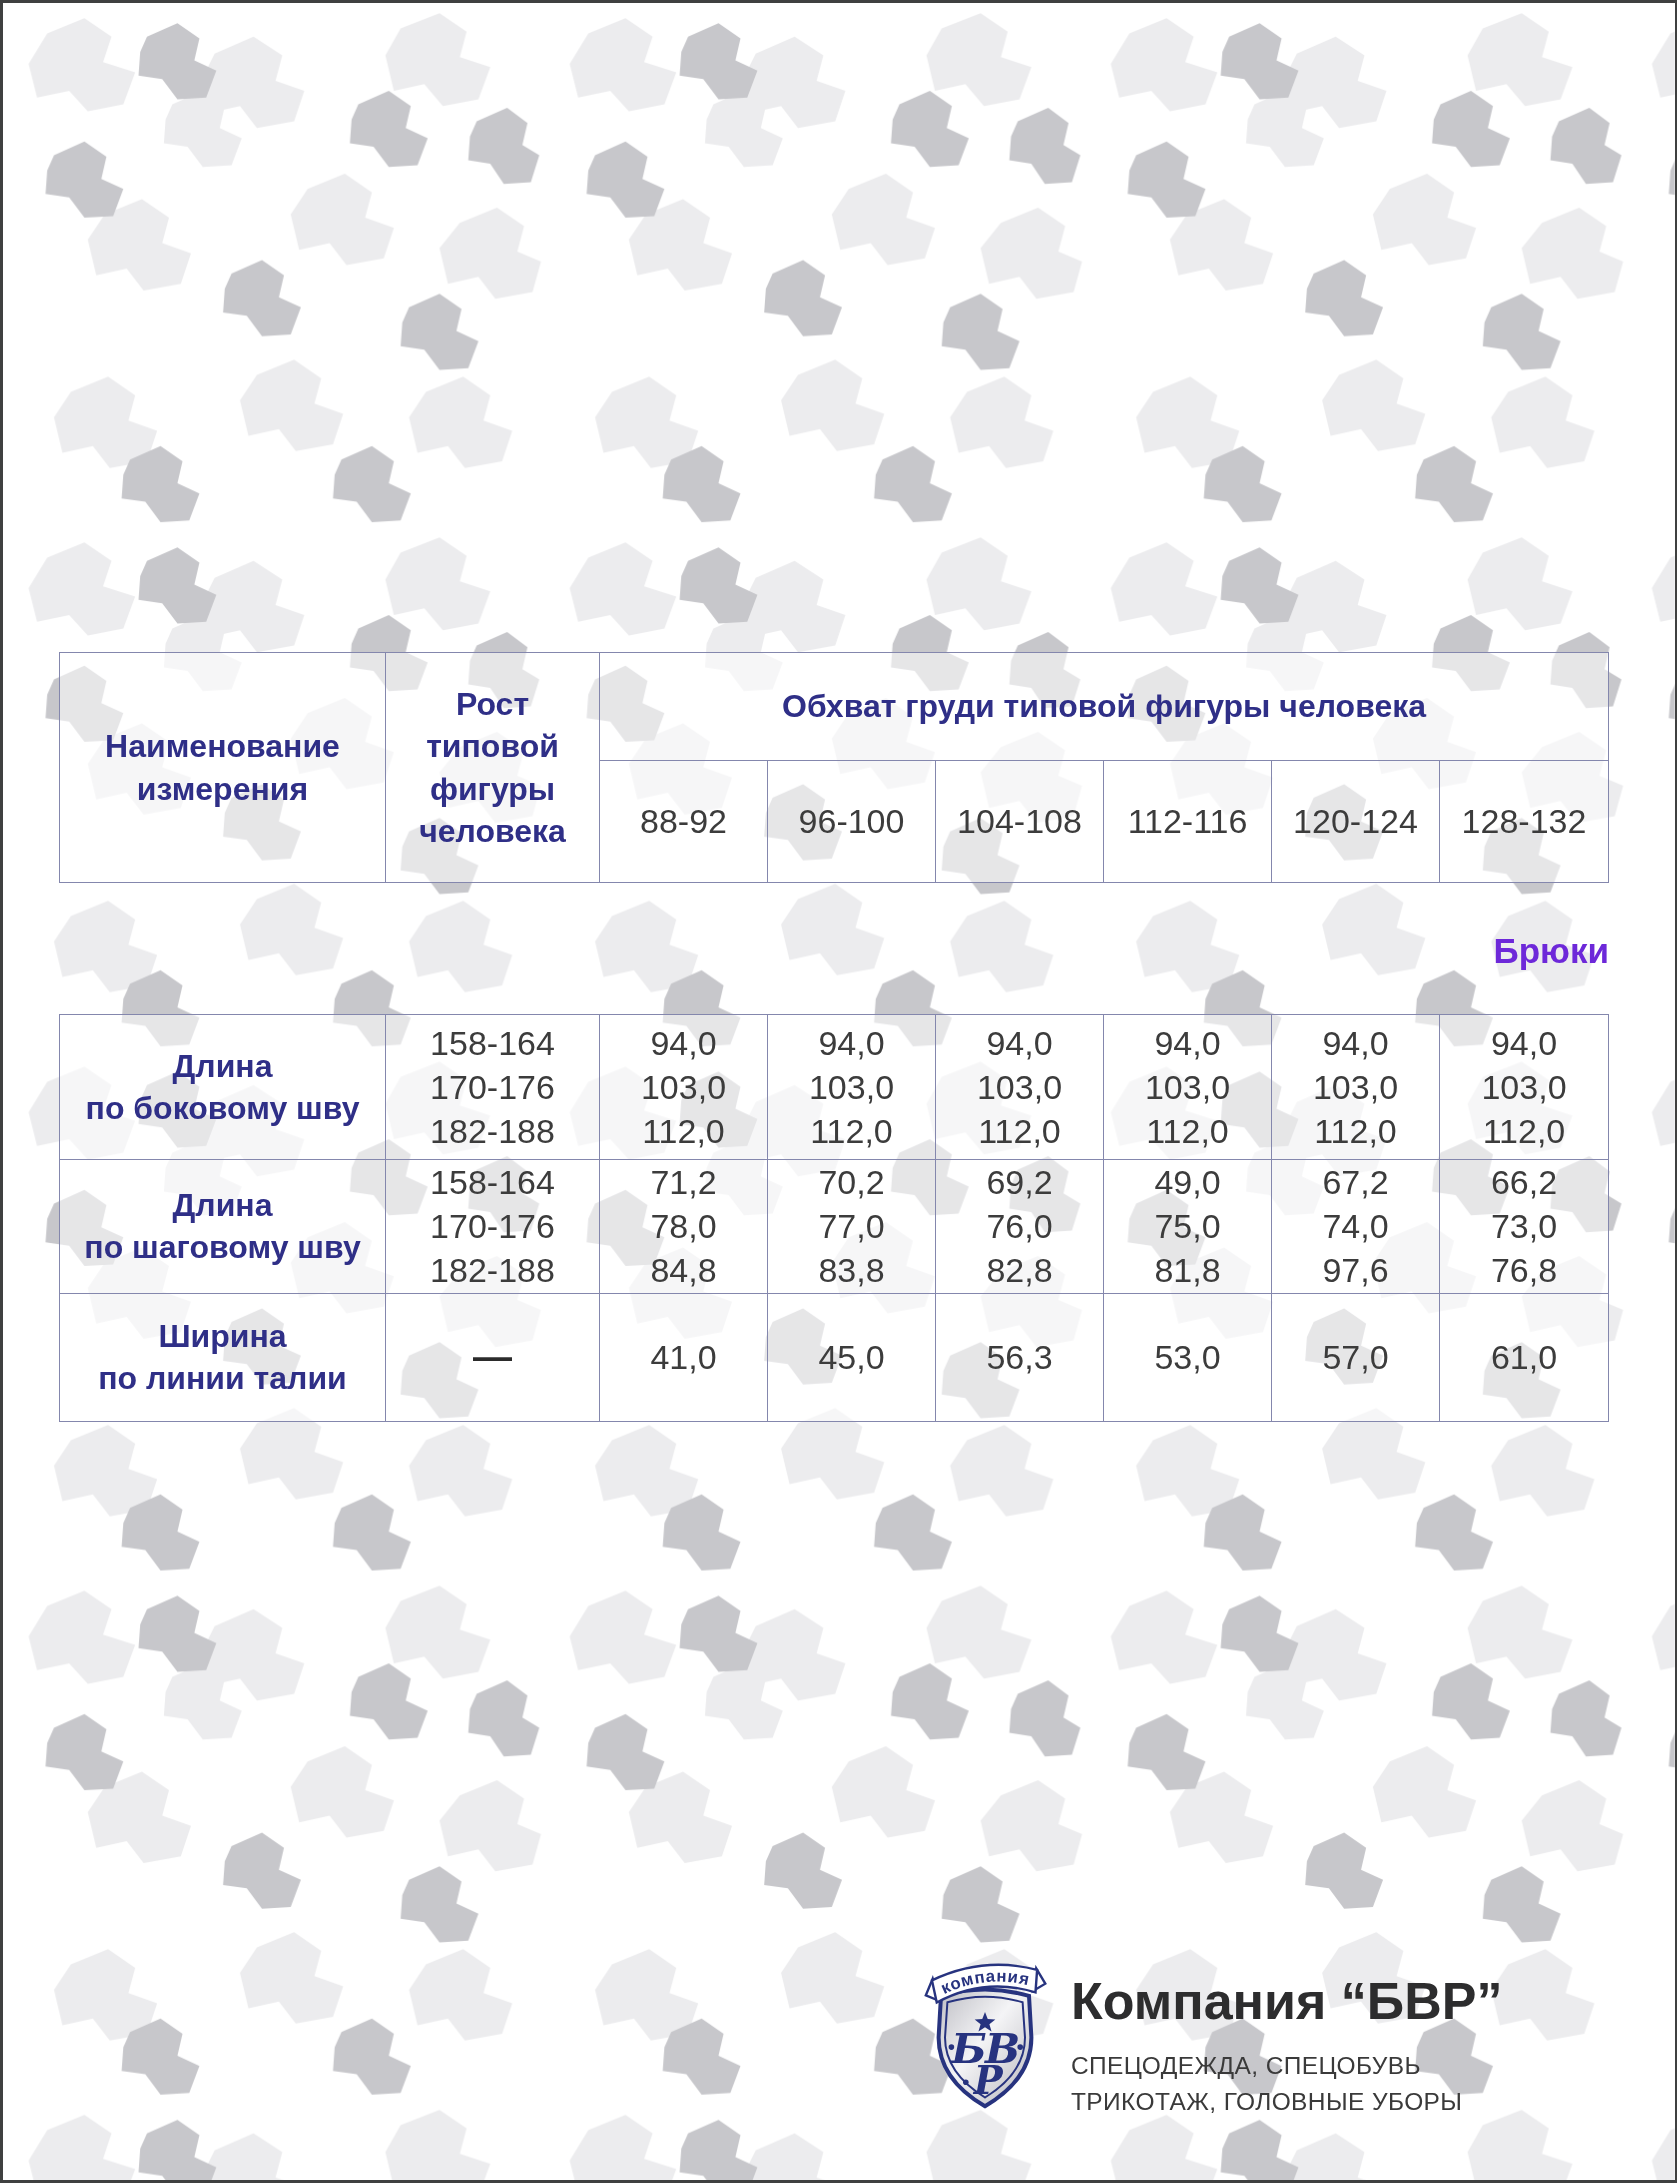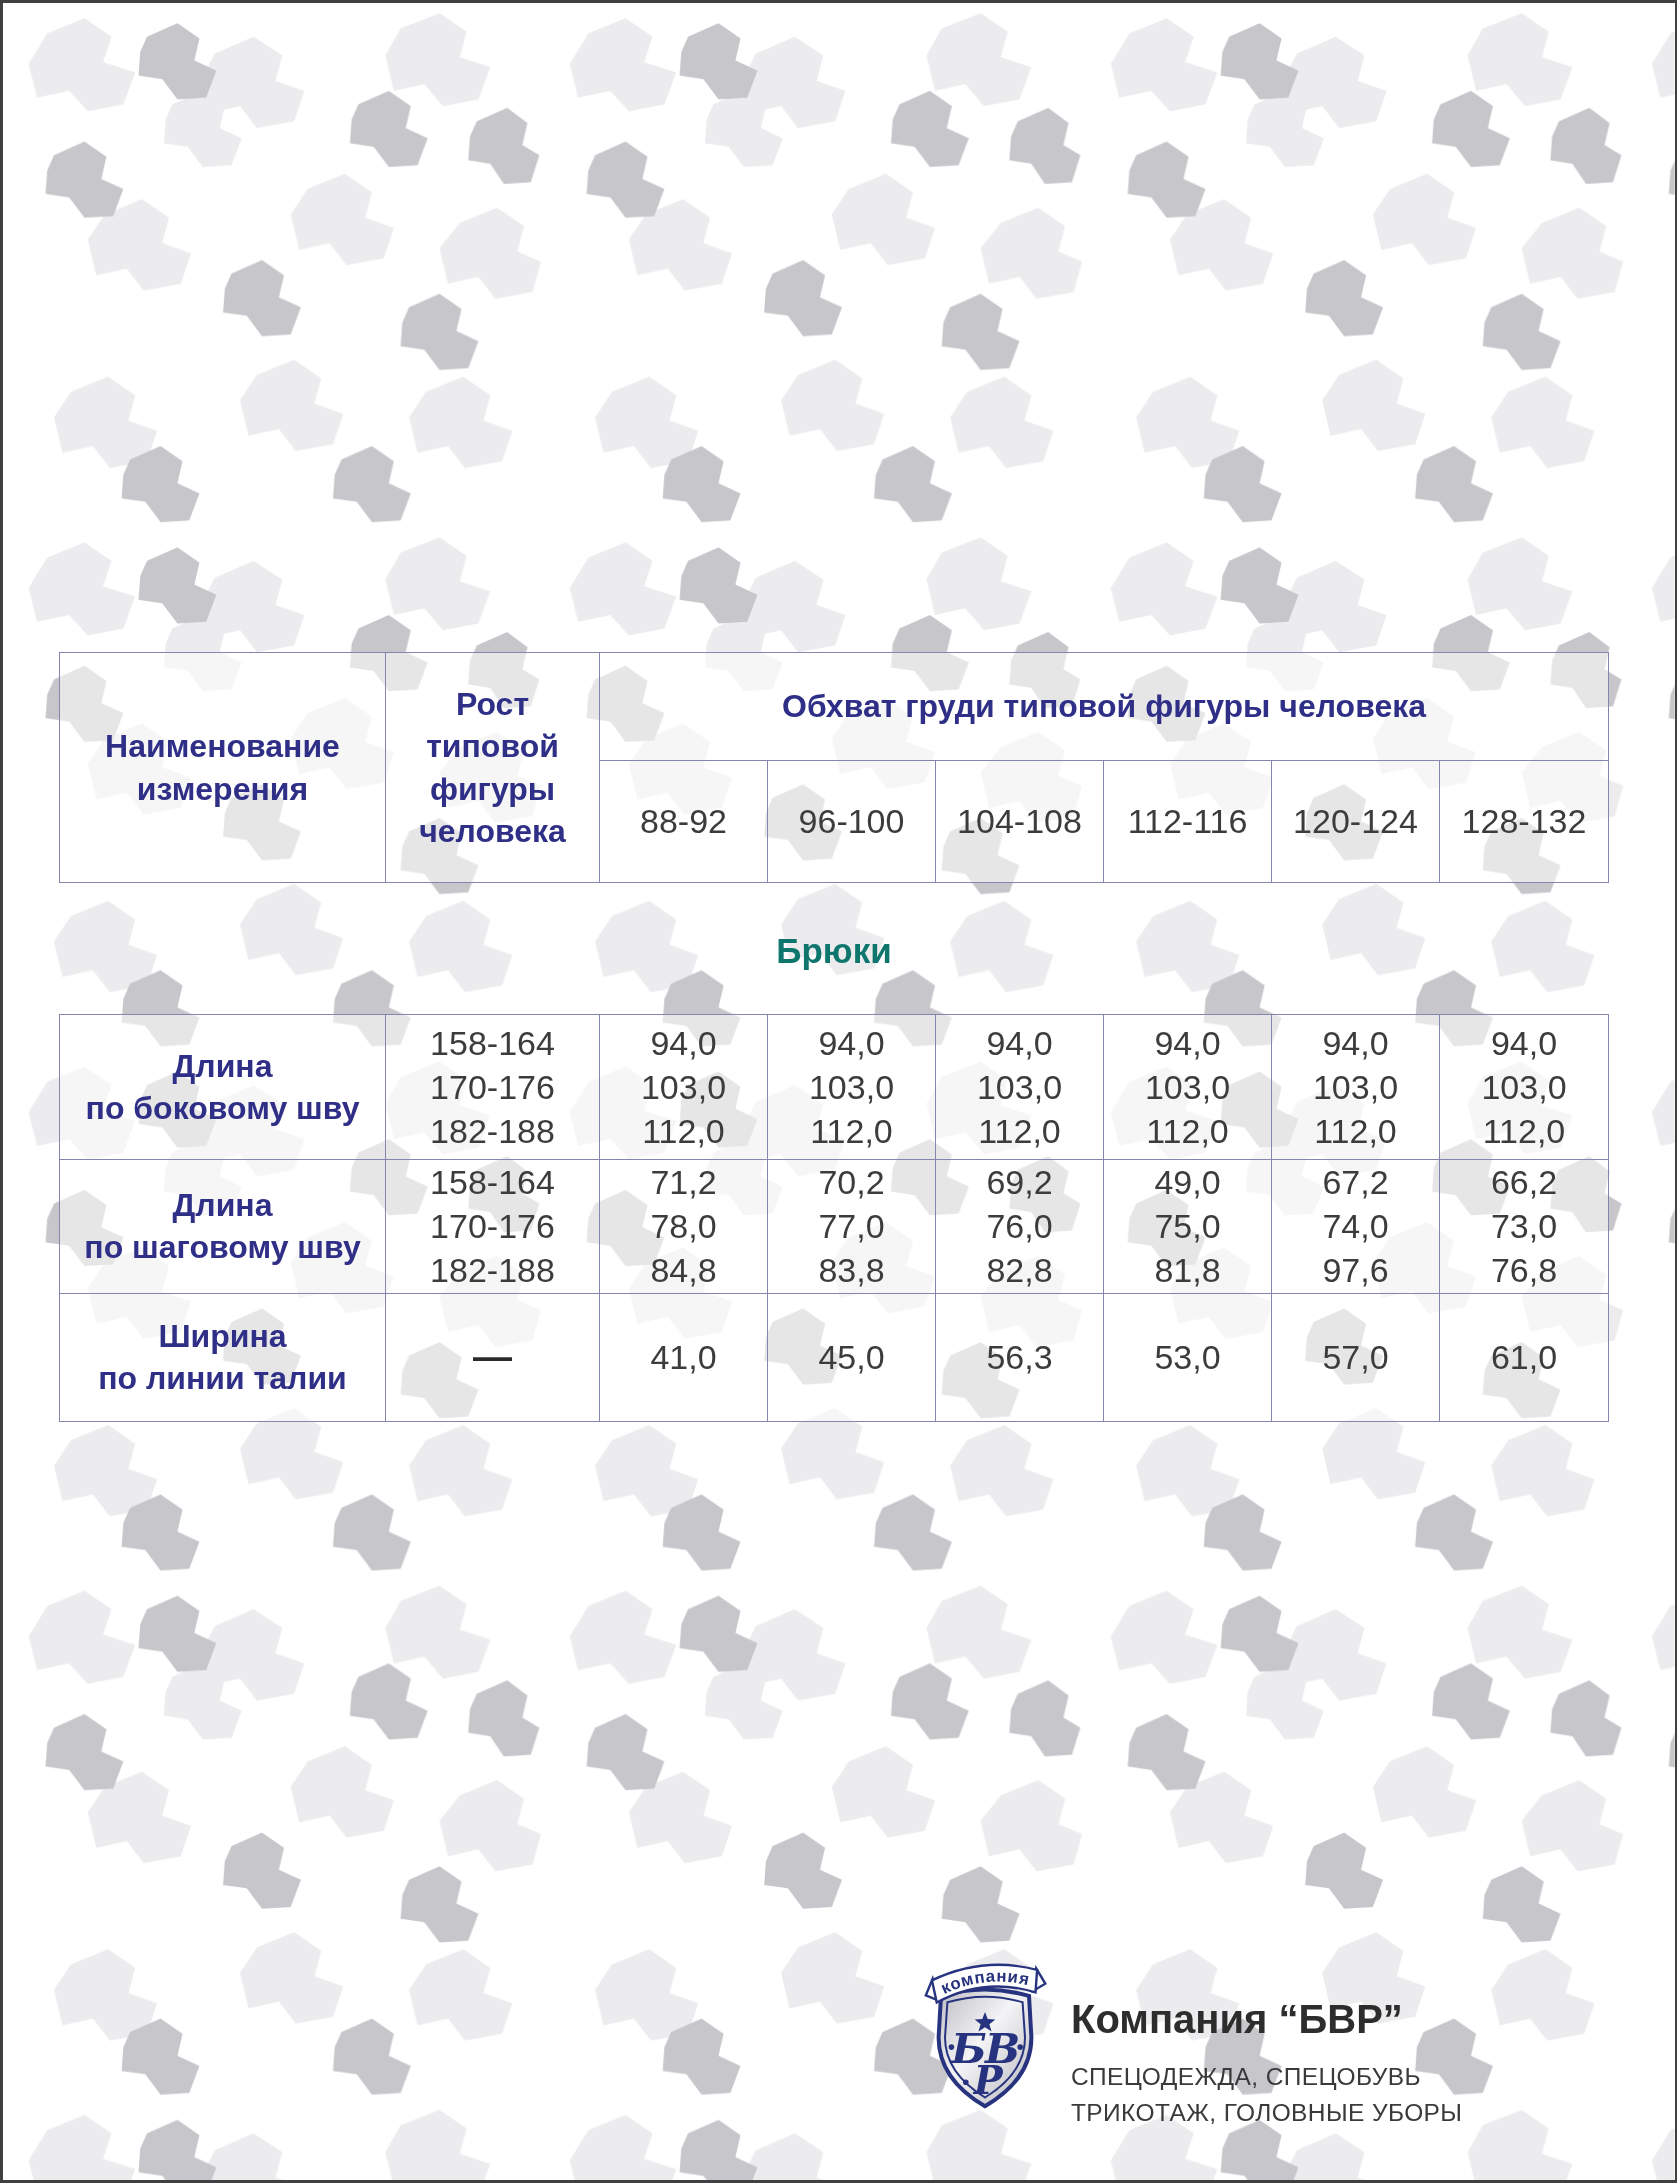--- a/index.html
+++ b/index.html
@@ -57,43 +57,42 @@
     font-weight: 700;
     font-size: 39px;
     color: #2b2b2b;
   }
 
   .section-title {
     position: absolute;
     left: 56px;
     top: 928px;
     width: 1550px;
-    text-align: center;
-    color: #0f766e;
+    text-align: right;
+    color: #6d28d9;
     font-weight: 700;
     font-size: 35px;
   }
 
   .logo {
     position: absolute;
     left: 918px;
     top: 1946px;
     display: flex;
     flex-direction: row;
     align-items: flex-start;
   }
   .logo-shield { width: 128px; height: 169px; display: block; }
   .logo-textcol { margin-left: 22px; padding-top: 22px; }
   .logo-title {
-    font-size: 40px;
+    font-size: 52px;
     font-weight: 700;
     color: #2d2d2e;
     letter-spacing: 0px;
     white-space: nowrap;
-    margin-top: 26px;
   }
   .logo-tagline {
     margin-top: 17px;
     font-size: 24.5px;
     font-weight: 400;
     color: #3a3a3a;
     line-height: 1.45;
     letter-spacing: 0.4px;
   }
 </style>

